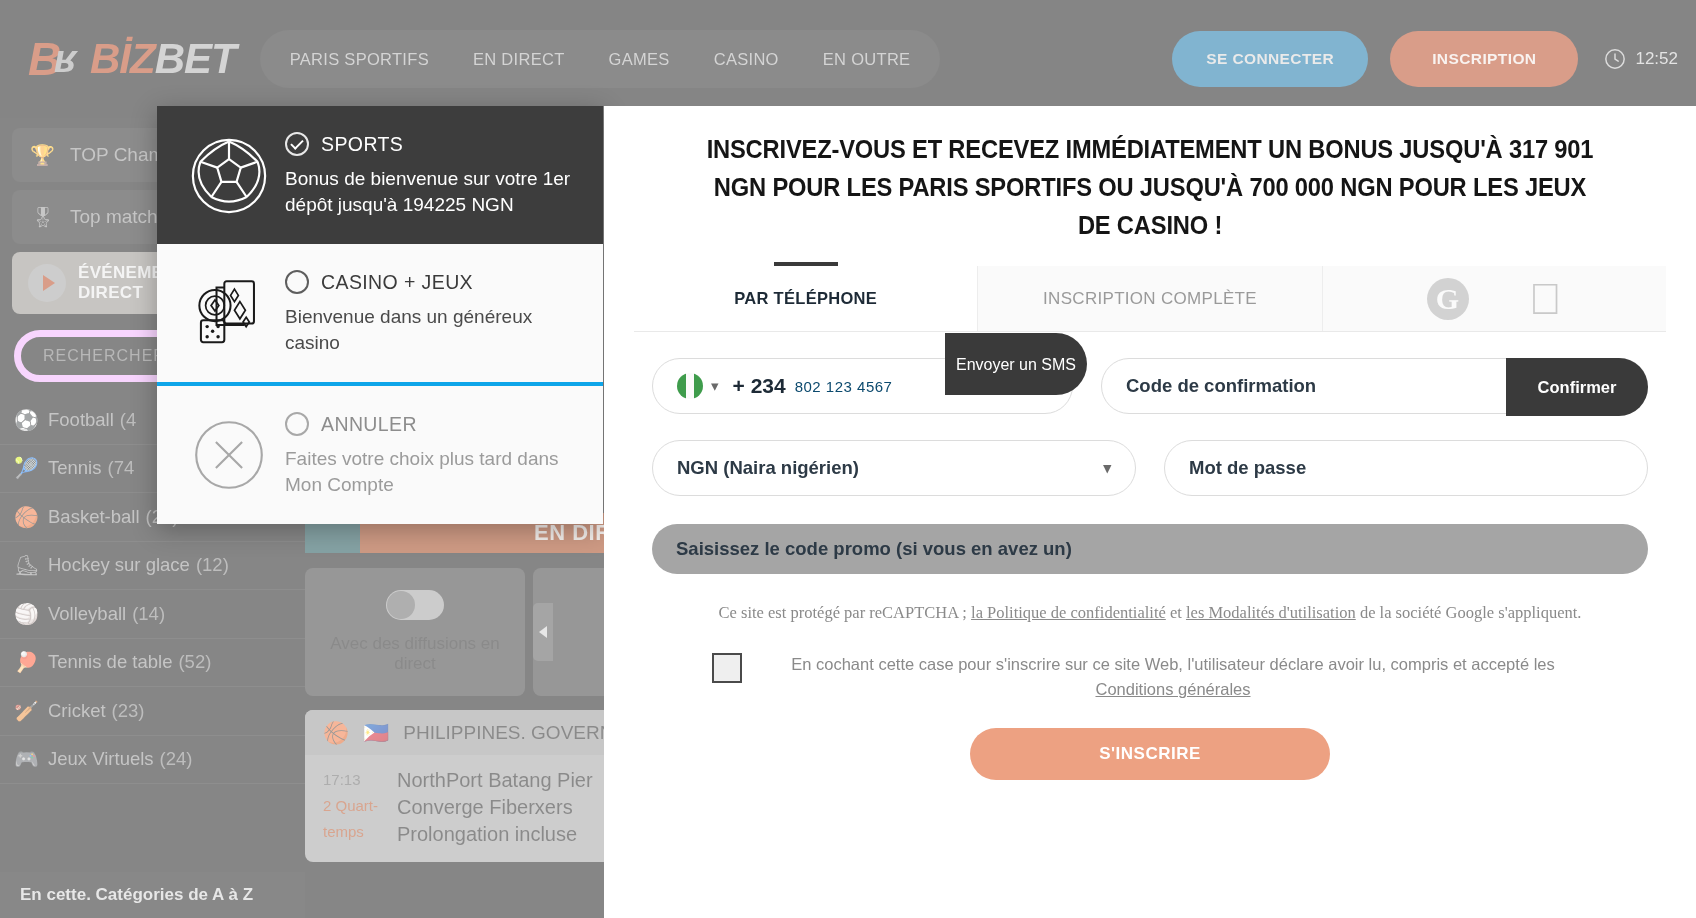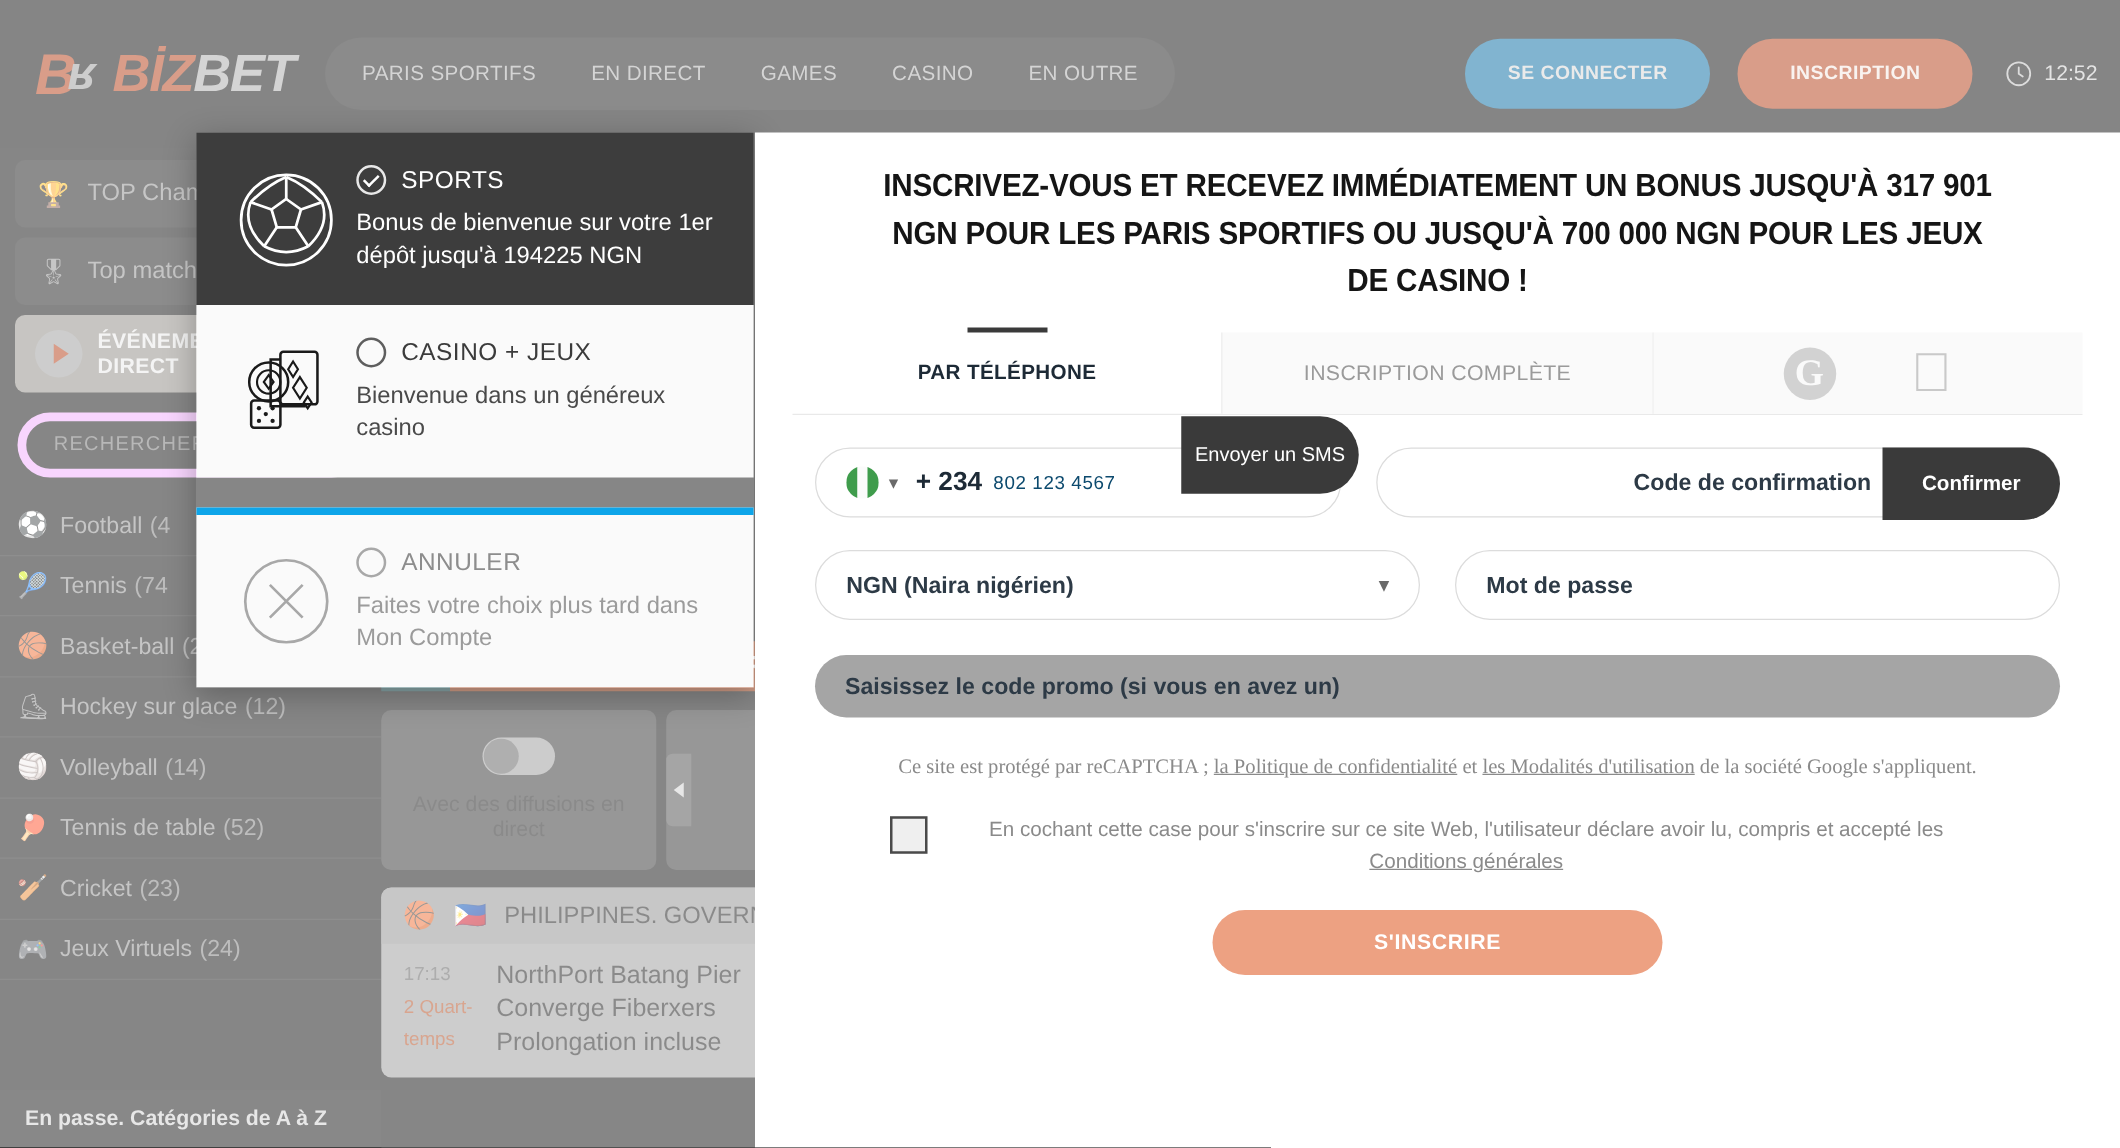--- a/index.html
+++ b/index.html
@@ -168,21 +168,21 @@
 
   
   .bonus-panel {
     position: absolute; left: 157px; top: 106px; width: 446px;
     z-index: 40; box-shadow: 0 6px 24px rgba(0,0,0,.28);
     overflow: hidden;
   }
   .bonus-item { display: flex; align-items: flex-start; padding: 26px 22px 26px 26px; }
   .bonus-item.dark { background: #3d3d3d; }
   .bonus-item.light { background: #fafafa; }
-  .bonus-item.light + .bonus-item.light { border-top: 6px solid #0ea5e9; margin-top: 24px; }
+  .bonus-item.light + .bonus-item.light { border-top: 4px solid #0ea5e9; }
   .bonus-icon { width: 92px; flex: none; display: flex; justify-content: center;
     align-items: flex-start; padding-top: 2px; }
   .bonus-text { margin-left: 10px; }
   .bonus-title-row { display: flex; align-items: center; margin-bottom: 10px; }
   .radio {
     width: 24px; height: 24px; border-radius: 50%; border: 2px solid #5e5e5e;
     margin-right: 12px; flex: none;
   }
   .radio.light-ring { border-color: #5e5e5e; }
   .radio.checked {
@@ -249,21 +249,21 @@
   .flag-ngn i { display: block; height: 100%; }
   .flag-ngn .g1 { width: 33.4%; background: #3f9c4c; }
   .flag-ngn .w { width: 33.2%; background: #fbfbfb; }
   .flag-ngn .g2 { width: 33.4%; background: #3f9c4c; }
   .chev { color: #6a6a6a; font-size: 15px; margin-right: 14px; }
   .cc { font-weight: bold; font-size: 21px; color: #1d2a36; margin-right: 9px; }
   .phnum { color: #0c4a6e; font-size: 15px; letter-spacing: .5px; }
   .fld.sel { justify-content: space-between; font-weight: bold; }
   .fld.sel .chev2 { color: #6a6a6a; font-size: 15px; }
   .fld.pw { font-weight: bold; color: #2d3a46; }
-  .fld.code { font-weight: bold; padding-right: 150px; justify-content: flex-end; }
+  .fld.code { font-weight: bold; padding-right: 150px; }
 
   .sms-btn {
     position: absolute; left: 292px; top: -26px; width: 142px; height: 62px;
     background: #3a3a3a; color: #fff; border: none;
     border-radius: 0 31px 31px 0;
     font-size: 16px; line-height: 21px; font-family: inherit; cursor: pointer;
     display: flex; align-items: center; justify-content: center; z-index: 3;
   }
   .confirm-btn {
     position: absolute; right: -1px; top: -1px; height: 58px; width: 142px;
@@ -361,21 +361,21 @@
         <span>Cricket</span>
         <span class="cnt">(23)</span>
       </div>
       <div class="sport-row">
         <span class="emoji">🎮</span>
         <span>Jeux Virtuels</span>
         <span class="cnt">(24)</span>
       </div>
     </div>
     <div class="az-bar">
-      <span>En passe. Catégories de A à Z</span>
+      <span>En cette. Catégories de A à Z</span>
     </div>
   </div>
 
   <div class="main-col">
     <div class="promo-strip">
       <div class="promo-teal"></div>
       <div class="promo-orange">EN DIRECT ET EN</div>
     </div>
     <div class="filter-row">
       <div class="filter-card">

